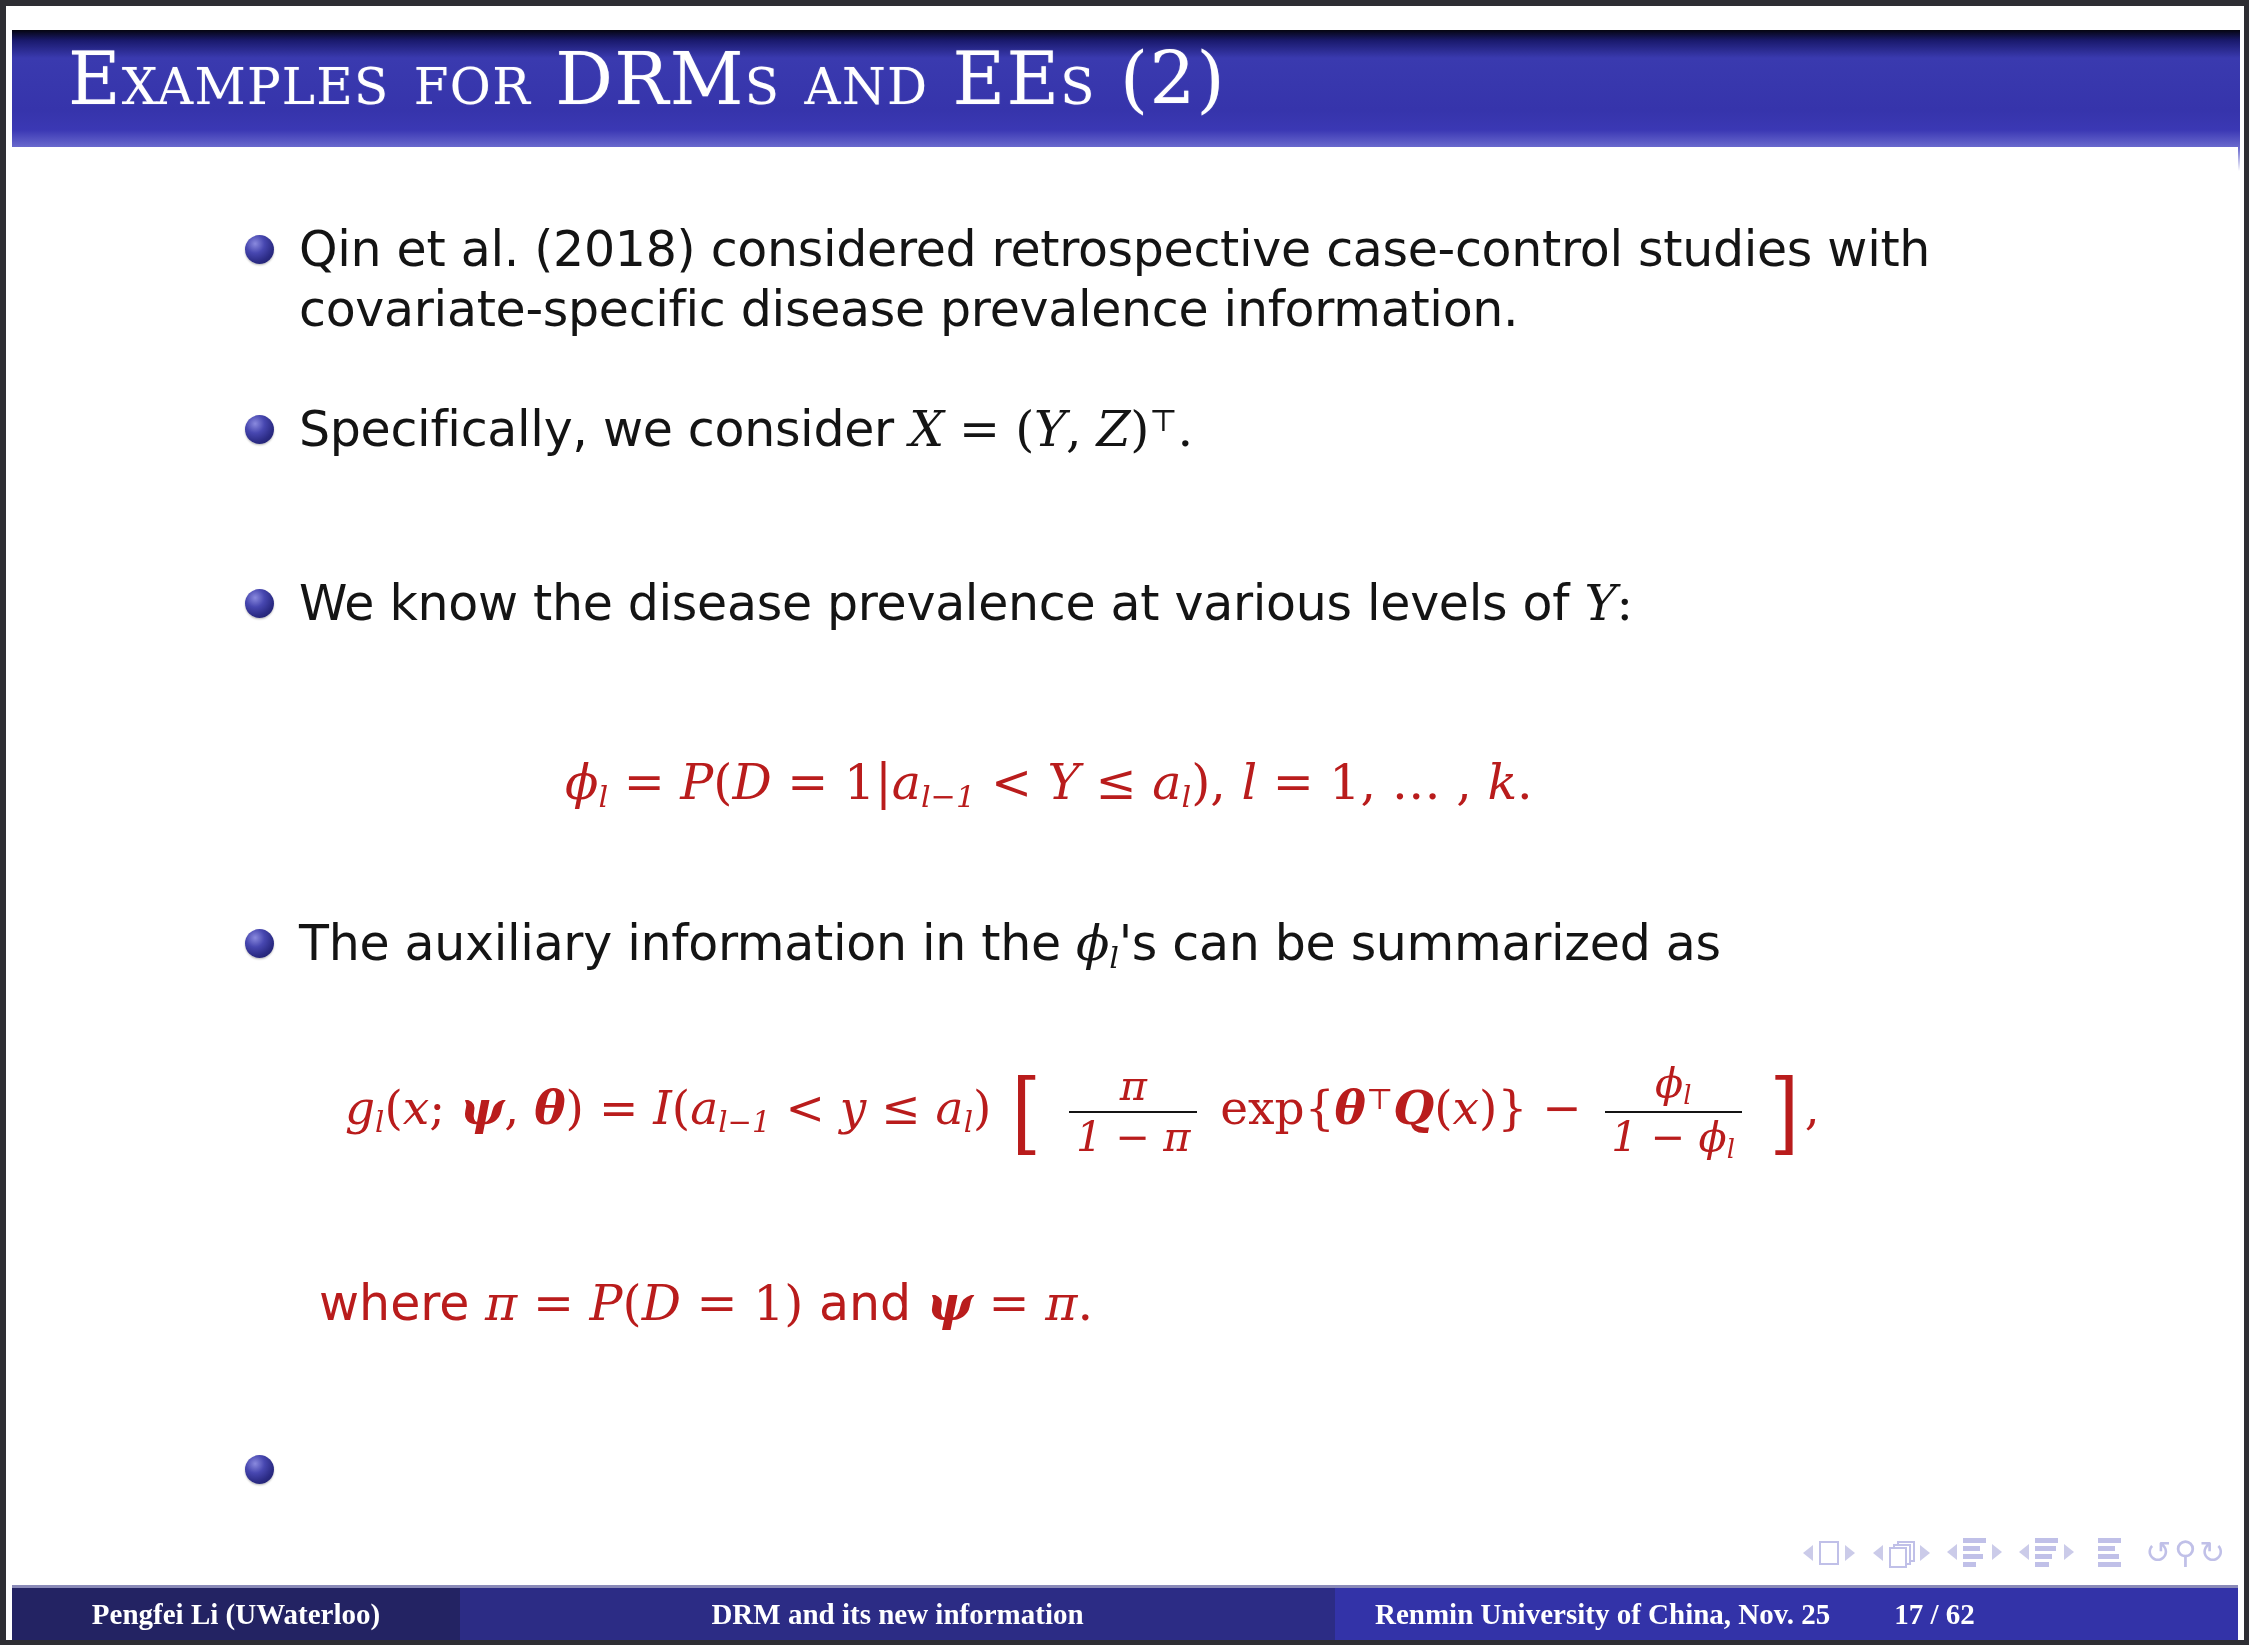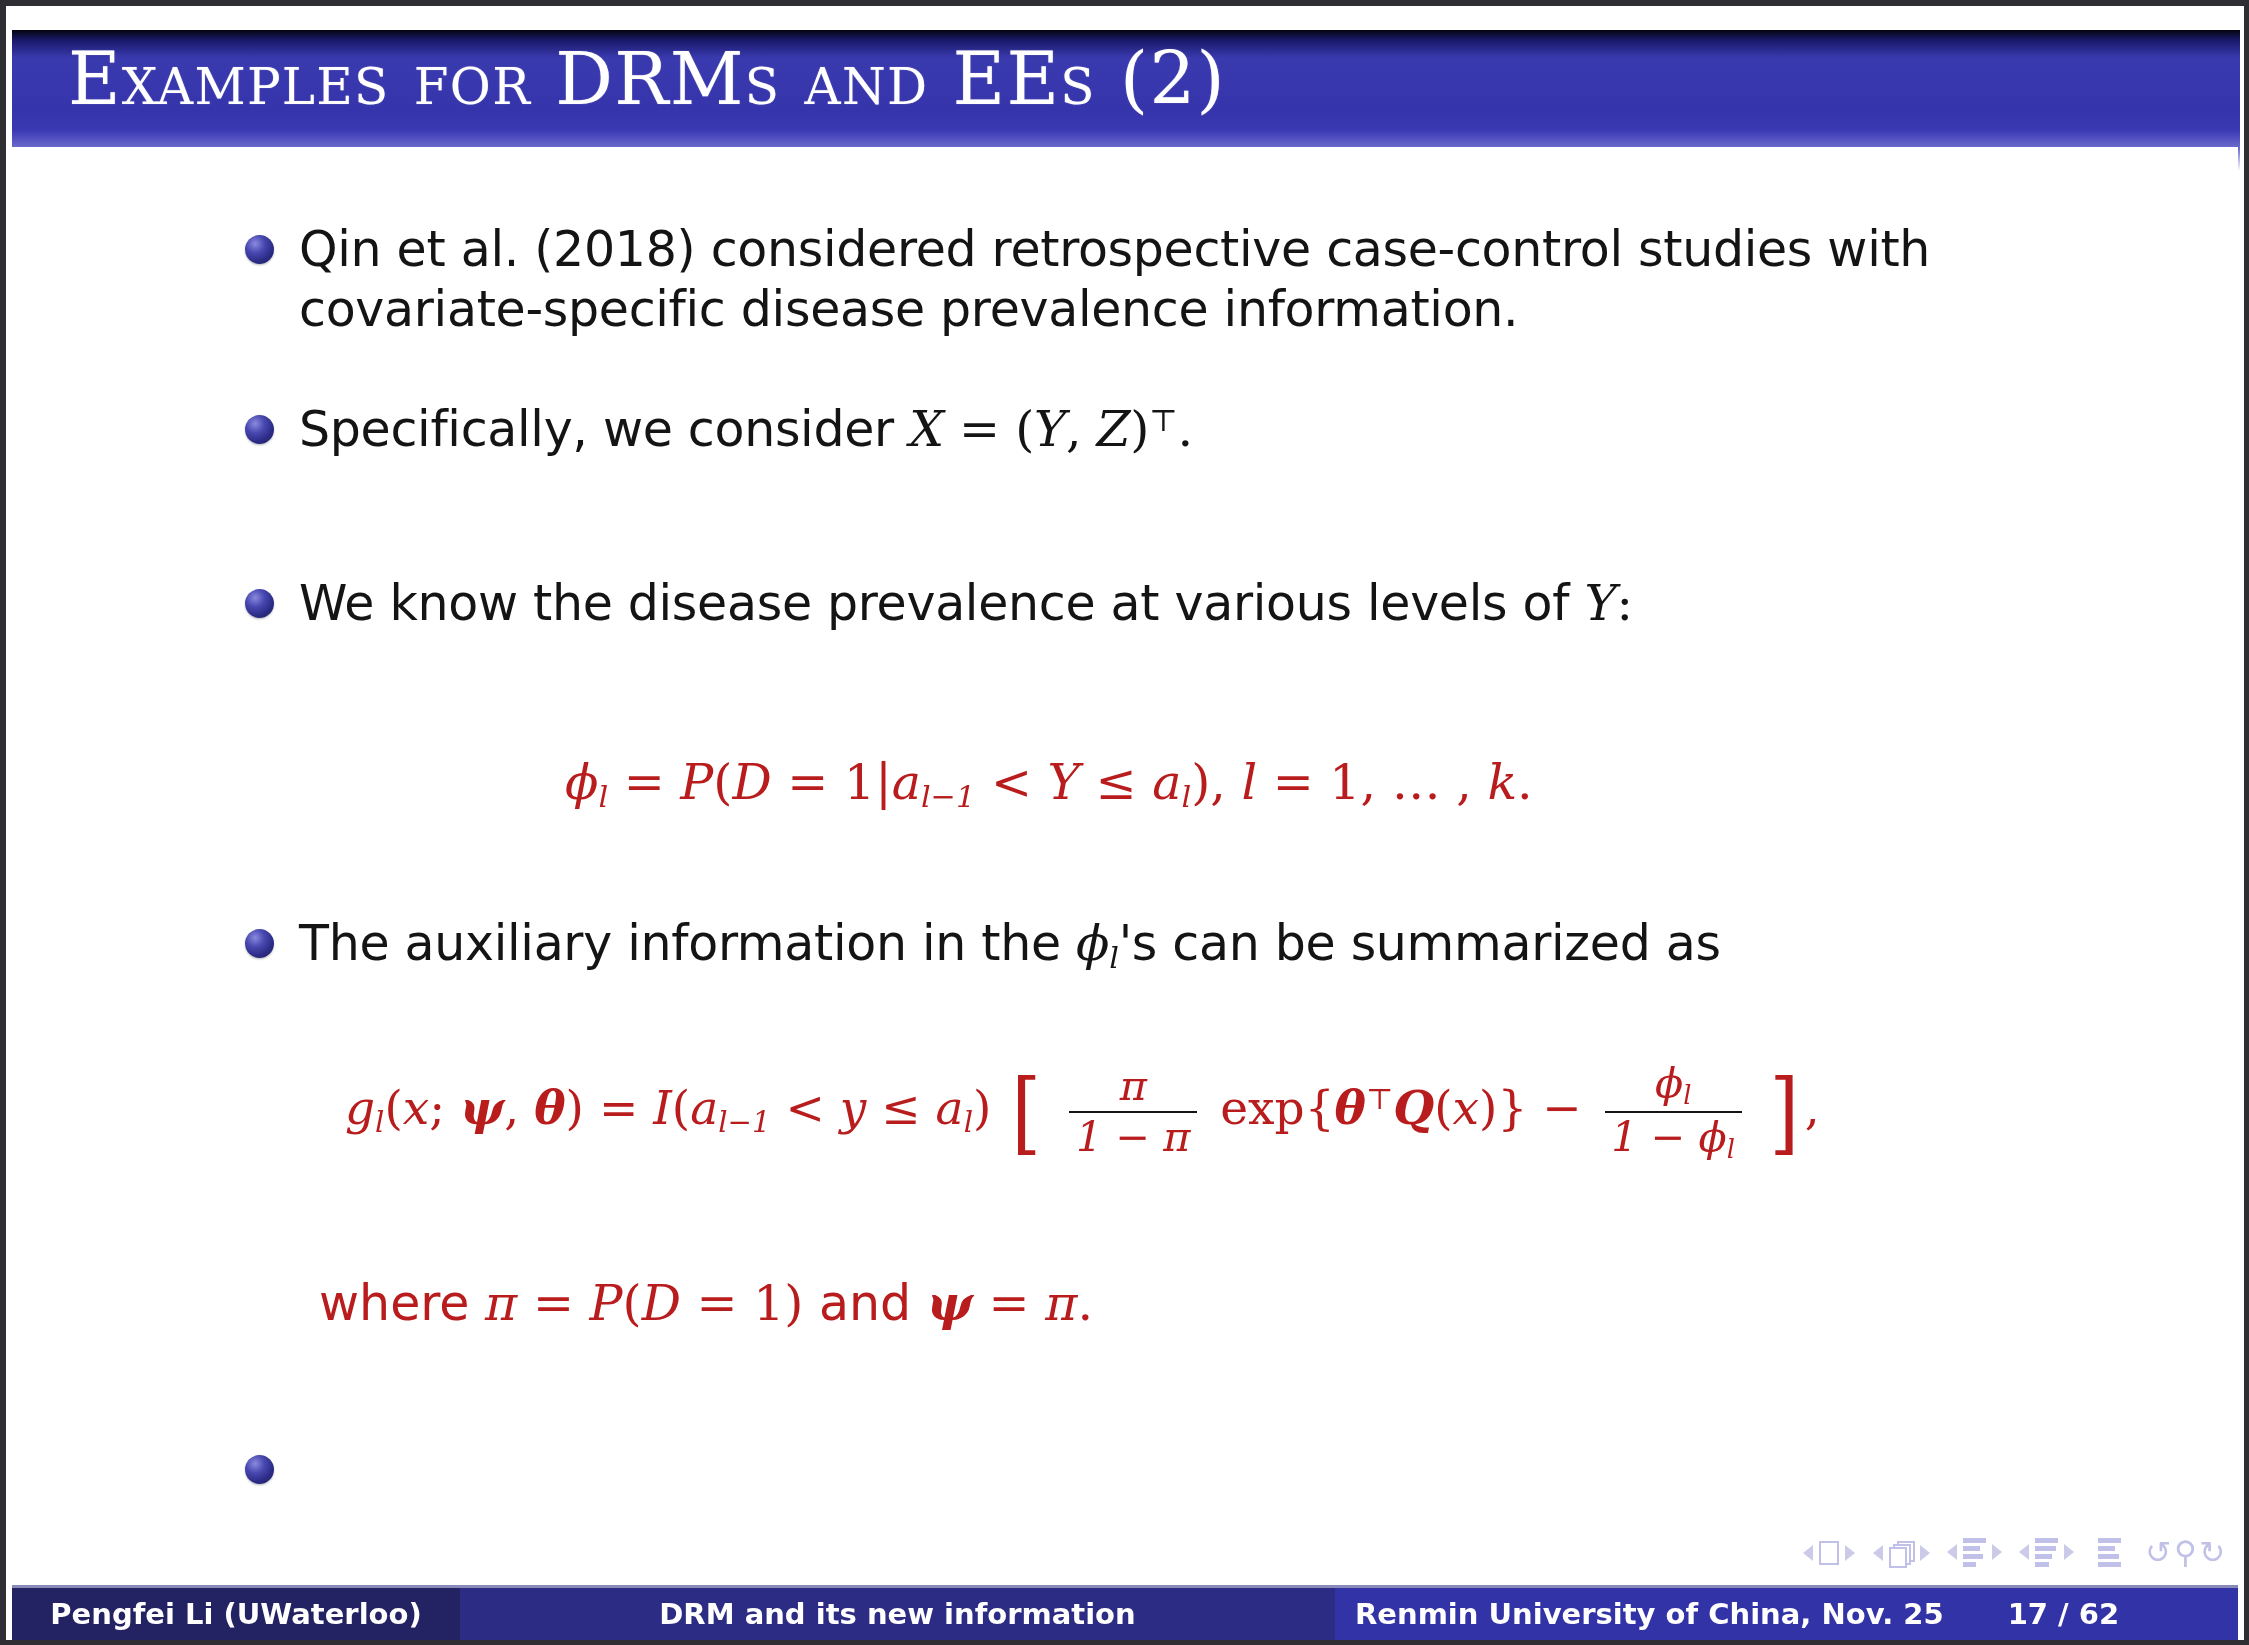--- a/index.html
+++ b/index.html
@@ -183,28 +183,29 @@
     color: #ffffff;
   }
   .foot-seg {
     display: flex;
     align-items: center;
     justify-content: center;
     border-top: 3.3px solid #8a8ab8;
     box-sizing: border-box;
     white-space: nowrap;
     overflow: hidden;
+    font-family: Liberation Serif, serif;
   }
   #foot-author { width: 448px; background: #232363; }
   #foot-title  { flex: 1 1 auto; background: #2c2c85; }
   #foot-right  {
     width: 903px;
     background: #3333a8;
     justify-content: flex-start;
-    padding-left: 20px;
+    padding-left: 40px;
     gap: 64px;
   }
 </style>
 </head>
 <body>
 
 <div id="slide">
 
   <div id="titlebar">
     <div id="title-text">Examples for DRMs and EEs (2)</div>

